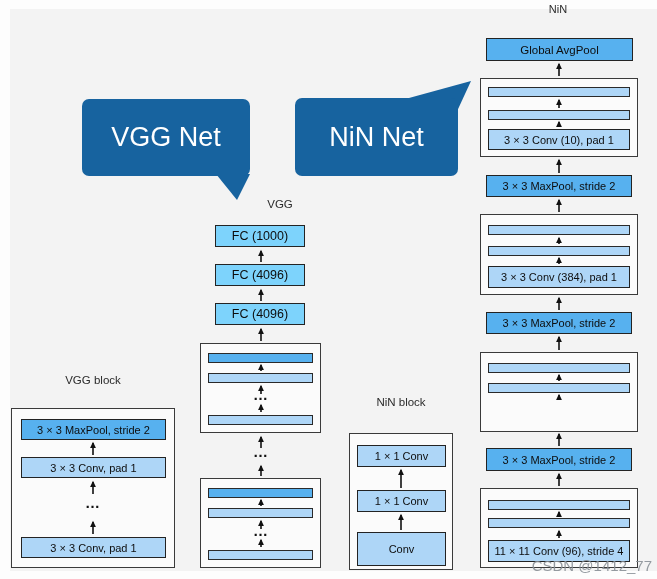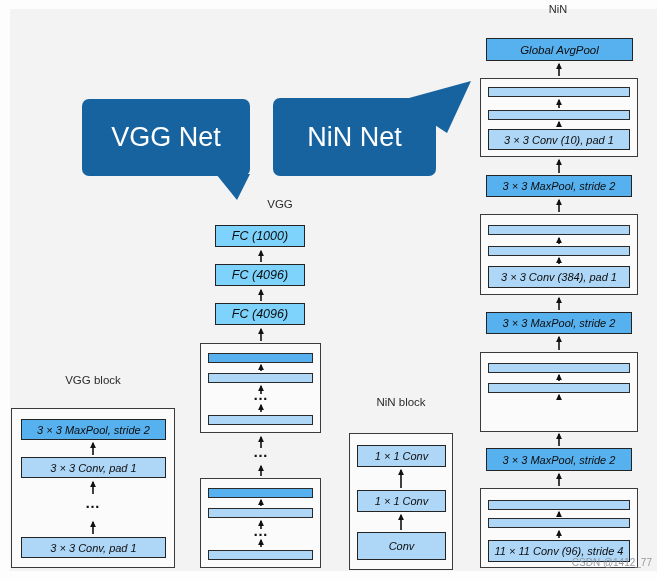--- a/index.html
+++ b/index.html
@@ -10,44 +10,44 @@
   *{margin:0;padding:0;box-sizing:border-box;}
   html,body{background:#ffffff;font-family:"Liberation Sans",sans-serif;}
   .canvas{position:relative;width:657px;height:579px;overflow:hidden;background:#fdfdfd;}
   .slide{position:absolute;left:10px;top:9px;width:647px;height:562px;background:#f3f3f3;}
   .title{position:absolute;left:24px;top:18px;font-size:33px;font-weight:700;color:#141414;letter-spacing:-0.5px;white-space:nowrap;}
   .bubble{position:absolute;background:var(--dark-blue);border-radius:7px;color:#fff;
           display:flex;align-items:center;justify-content:center;font-size:27px;z-index:3;}
   .svg-overlay{position:absolute;left:0;top:0;width:657px;height:579px;z-index:2;pointer-events:none;}
   .groupbox{position:absolute;border:1.6px solid #3a3a3a;background:#fbfbfb;z-index:1;}
   .box{position:absolute;border:1.5px solid #232323;display:flex;align-items:center;justify-content:center;
-       font-size:11px;color:#0d0d0d;white-space:nowrap;z-index:3;font-style:italic;}
+       font-size:11px;color:#0d0d0d;white-space:nowrap;z-index:3;}
   .box.fc{font-size:12.5px;background:#7dd3fc;}
   .box.medium{background:var(--medium-blue);}
   .box.light{background:var(--light-blue);}
   .bar{position:absolute;height:10px;border:1.2px solid #2a2a2a;z-index:3;}
   .bar.medium{background:var(--medium-blue);}
   .bar.light{background:var(--light-blue);}
   .seclabel{position:absolute;transform:translateX(-50%);font-size:11.5px;color:#2b2b2b;white-space:nowrap;z-index:3;}
   .dots{position:absolute;transform:translateX(-50%);font-size:15px;line-height:15px;height:15px;
         color:#111;font-weight:700;letter-spacing:1px;z-index:3;}
-  .watermark{position:absolute;left:530px;top:557px;width:122px;text-align:right;font-size:10px;
+  .watermark{position:absolute;left:530px;top:557px;width:122px;text-align:right;font-size:15px;
              color:rgba(138,144,151,0.9);z-index:5;white-space:nowrap;}
 </style>
 </head>
 <body>
 
 <div class="canvas">
   <div class="slide"></div>
 
 
   <div class="bubble" style="left:82px;top:99px;width:168px;height:77px;">
     <span>VGG Net</span>
   </div>
-  <div class="bubble" style="left:273px;top:98px;width:163px;height:78px;">
+  <div class="bubble" style="left:295px;top:98px;width:163px;height:78px;">
     <span>NiN Net</span>
   </div>
 
   <svg class="svg-overlay" width="657" height="579" viewBox="0 0 657 579">
     <defs>
       <marker id="ah" markerWidth="7" markerHeight="7" refX="5.2" refY="3" orient="auto" markerUnits="userSpaceOnUse">
         <path d="M0,0 L6.5,3 L0,6 Z" fill="#111"></path>
       </marker>
     </defs>
     <g fill="#17639f">
@@ -117,21 +117,21 @@
   <div class="groupbox" style="left:11px;top:408px;width:164px;height:160px;"></div>
   <div class="box medium" style="left:21px;top:419px;width:145px;height:21px;">3 × 3 MaxPool, stride 2</div>
   <div class="box light" style="left:21px;top:457px;width:145px;height:21px;">3 × 3 Conv, pad 1</div>
   <div class="dots" style="left:93px;top:495px;">…</div>
   <div class="box light" style="left:21px;top:537px;width:145px;height:21px;">3 × 3 Conv, pad 1</div>
 
   <div class="seclabel" style="left:401px;top:396px;">NiN block</div>
   <div class="groupbox" style="left:349px;top:433px;width:104px;height:137px;"></div>
   <div class="box light" style="left:357px;top:445px;width:89px;height:22px;">1 × 1 Conv</div>
   <div class="box light" style="left:357px;top:490px;width:89px;height:22px;">1 × 1 Conv</div>
-  <div class="box light" style="left:357px;top:532px;width:89px;height:28px;">Conv</div>
+  <div class="box light" style="left:357px;top:532px;width:89px;height:34px;">Conv</div>
 
   <div class="seclabel" style="left:558px;top:3px;font-size:11px;">NiN</div>
 
   <div class="box medium" style="left:486px;top:38px;width:147px;height:23px;font-size:11.5px;">Global AvgPool</div>
 
   <div class="groupbox" style="left:480px;top:78px;width:158px;height:79px;"></div>
   <div class="bar light" style="left:488px;top:87px;width:142px;"></div>
   <div class="bar light" style="left:488px;top:110px;width:142px;"></div>
   <div class="box light" style="left:488px;top:129px;width:142px;height:21px;">3 × 3 Conv (10), pad 1</div>
 

